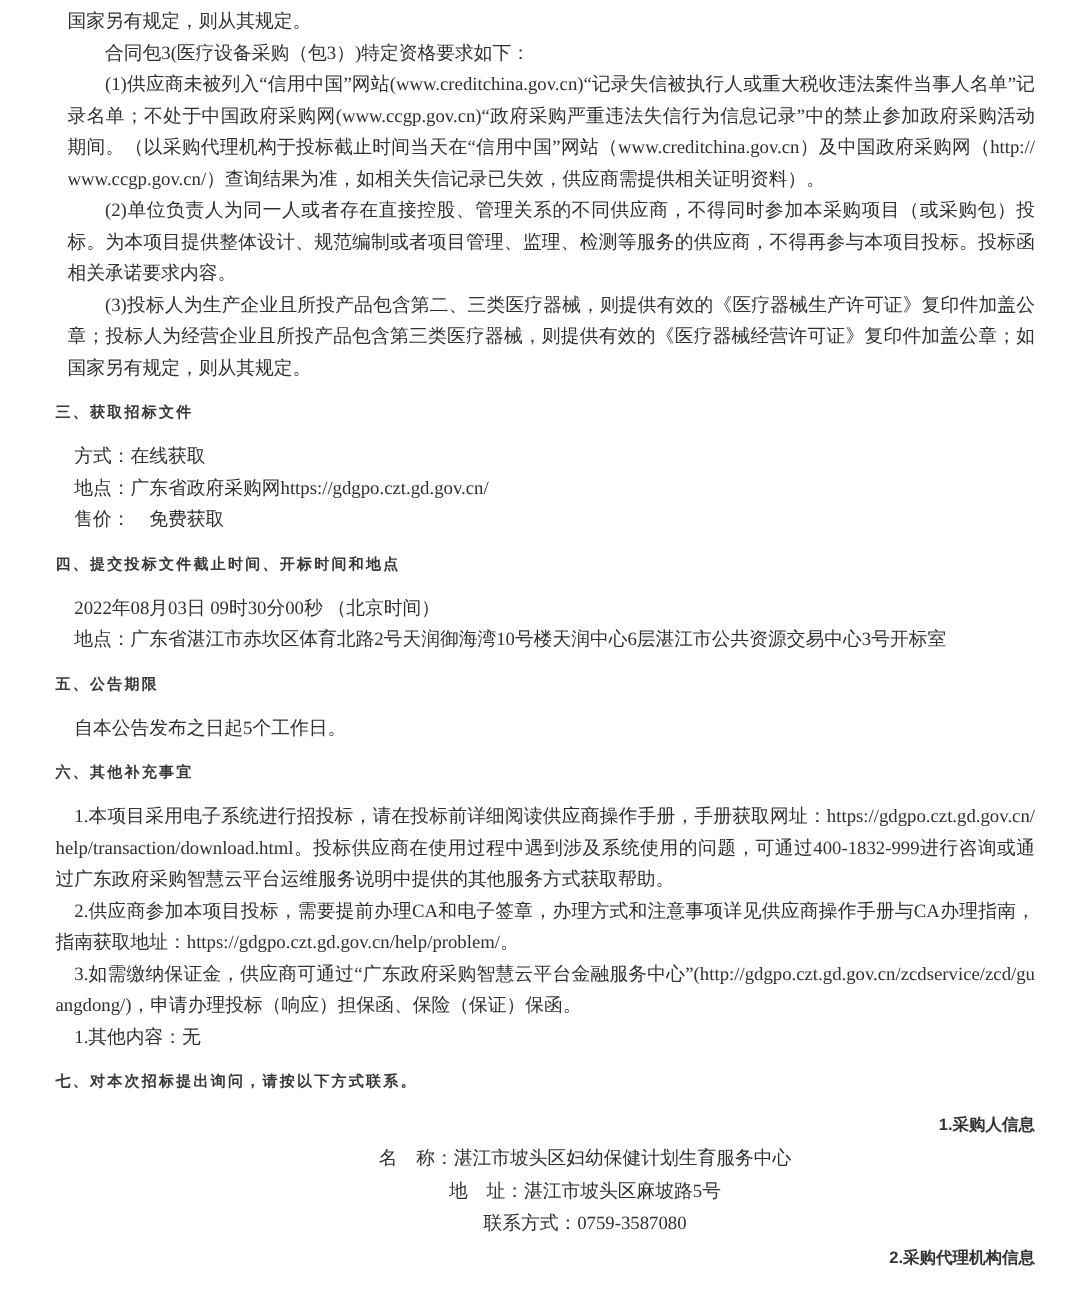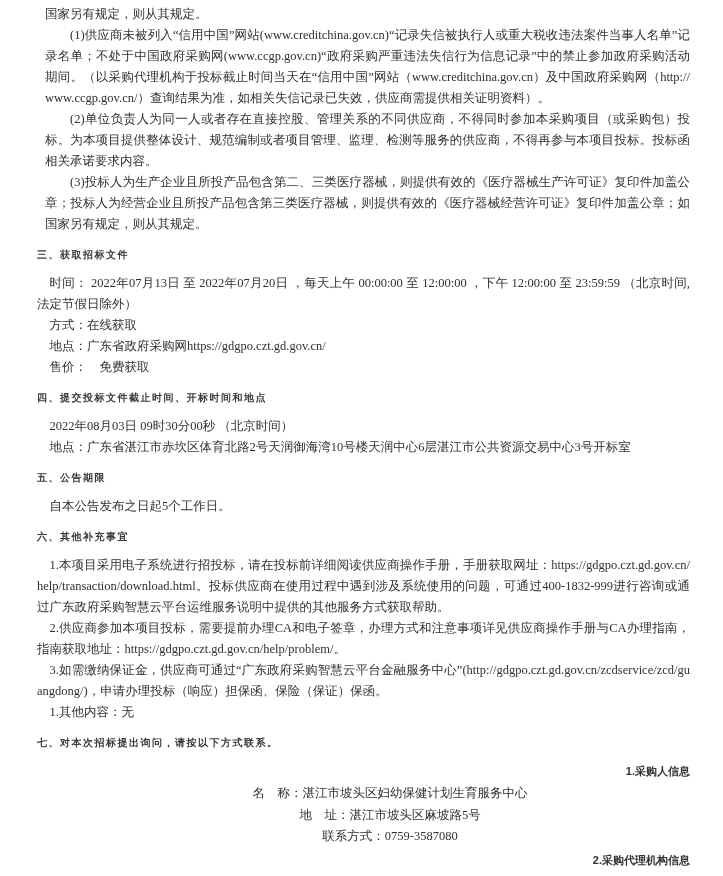--- a/index.html
+++ b/index.html
@@ -27,26 +27,26 @@
     margin:2px 0 2px 26px;line-height:20px;text-align:right;
   }
   .field{margin-left:53px;line-height:21.5px;text-align:center;}
 </style>
 </head>
 <body>
 
 <div class="page">
 
   <p class="cont">国家另有规定，则从其规定。</p>
+  <p class="p">合同包3(医疗设备采购（包3）)特定资格要求如下：</p>
   <p class="p">(1)供应商未被列入“信用中国”网站(www.creditchina.gov.cn)“记录失信被执行人或重大税收违法案件当事人名单”记录名单；不处于中国政府采购网(www.ccgp.gov.cn)“政府采购严重违法失信行为信息记录”中的禁止参加政府采购活动期间。（以采购代理机构于投标截止时间当天在“信用中国”网站（www.creditchina.gov.cn）及中国政府采购网（http://www.ccgp.gov.cn/）查询结果为准，如相关失信记录已失效，供应商需提供相关证明资料）。</p>
   <p class="p">(2)单位负责人为同一人或者存在直接控股、管理关系的不同供应商，不得同时参加本采购项目（或采购包）投标。为本项目提供整体设计、规范编制或者项目管理、监理、检测等服务的供应商，不得再参与本项目投标。投标函相关承诺要求内容。</p>
   <p class="p">(3)投标人为生产企业且所投产品包含第二、三类医疗器械，则提供有效的《医疗器械生产许可证》复印件加盖公章；投标人为经营企业且所投产品包含第三类医疗器械，则提供有效的《医疗器械经营许可证》复印件加盖公章；如国家另有规定，则从其规定。</p>
 
   <h2 class="sec">三、获取招标文件</h2>
-  <p class="item">时间：  2022年07月13日  至  2022年07月20日 ，每天上午  00:00:00  至  12:00:00 ，下午  12:00:00  至  23:59:59 （北京时间,法定节假日除外）</p>
   <p class="item">方式：在线获取</p>
   <p class="item">地点：广东省政府采购网https://gdgpo.czt.gd.gov.cn/</p>
   <p class="item">售价：　免费获取</p>
 
   <h2 class="sec">四、提交投标文件截止时间、开标时间和地点</h2>
   <p class="item">2022年08月03日 09时30分00秒 （北京时间）</p>
   <p class="item">地点：广东省湛江市赤坎区体育北路2号天润御海湾10号楼天润中心6层湛江市公共资源交易中心3号开标室</p>
 
   <h2 class="sec">五、公告期限</h2>
   <p class="item">自本公告发布之日起5个工作日。</p>

